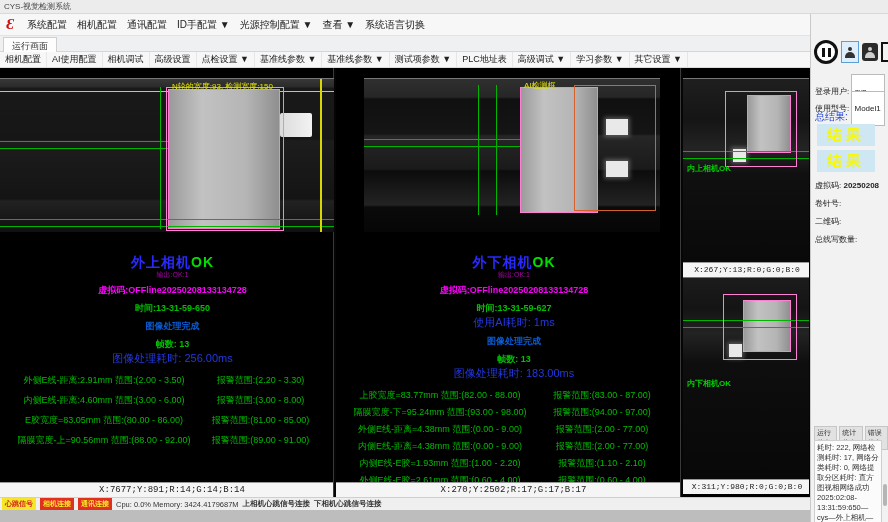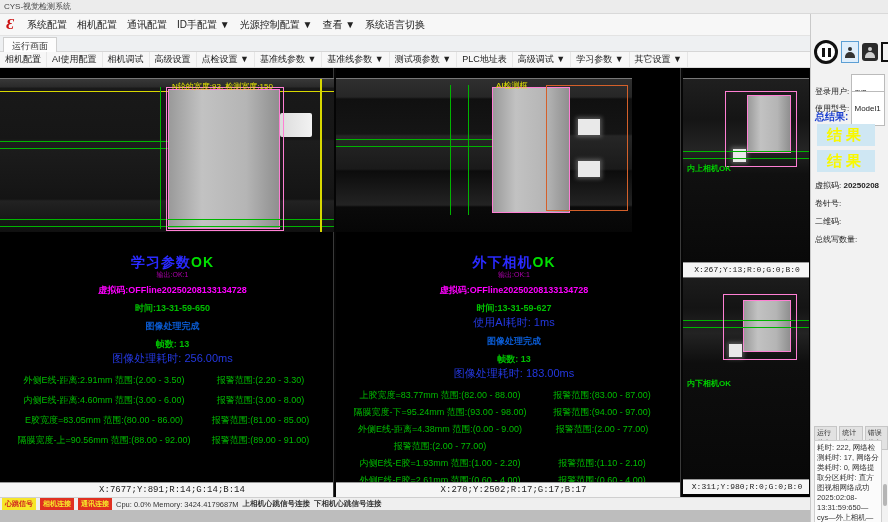--- a/index.html
+++ b/index.html
@@ -27,21 +27,21 @@
   .main { position:absolute; left:0; top:68px; width:810px; height:429px; background:#050505; }
   .panel { position:absolute; top:0; height:429px; background:#000;text-align:center; }
   .p-left { left:0; width:334px; border-right:1px solid #3a3a3a; }
   .p-mid  { left:336px; width:345px; border-right:1px solid #3a3a3a; }
   .p-smct { left:683px; width:126px; }
 
   .img { position:absolute; left:0; top:10px; overflow:hidden; border-top:1px solid #777; }
   .limg { width:334px; height:154px;
     background:linear-gradient(180deg,#383838 0,#2a2a2a 8px,#191919 9px,#161616 60px,#1d1d1d 62px,#141414 120px,#222 122px,#101010 100%); }
   .mimg { width:296px; height:154px;
-    background:linear-gradient(180deg,#2f2f2f 0,#262626 18px,#101010 20px,#151515 55px,#262626 57px,#1a1a1a 90px,#0c0c0c 92px,#232323 126px,#0a0a0a 128px,#060606 100%); }
+    background:linear-gradient(180deg,#2f2f2f 0,#262626 18px,#101010 20px,#151515 55px,#262626 57px,#1a1a1a 90px,#0c0c0c 92px,#232323 126px,#0a0a0a 128px,#060606 100%);margin-left:28px; }
   .simg1 { width:126px; height:184px;
     background:linear-gradient(180deg,#1f1f1f 0,#151515 40px,#242424 70px,#101010 95px,#090909 100%); }
   .simg2 { width:126px; height:202px;
     background:linear-gradient(180deg,#1c1c1c 0,#141414 30px,#232323 55px,#0e0e0e 85px,#080808 100%); }
   .simg2 { top:209px; }
 
   .product { position:absolute; background:linear-gradient(90deg,#9a9a9a,#c2c2c2 30%,#b5b5b5 70%,#8f8f8f); border:1px solid #ff7fd4; }
   .clamp { position:absolute; background:linear-gradient(90deg,#dcdcdc,#f2f2f2); border-radius:2px; }
   .spot { position:absolute; background:#e9e9e9; box-shadow:0 0 4px 2px #cfcfcf55; }
   .gl { position:absolute; height:1px; background:#00b400; }
@@ -86,21 +86,21 @@
   .person { position:relative; width:10px; height:11px; }
   .person:before { content:""; position:absolute; left:3px; top:0; width:4px; height:4px; border-radius:50%; background:#333; }
   .person:after { content:""; position:absolute; left:0; top:5px; width:10px; height:6px; border-radius:5px 5px 0 0; background:#333; }
   .darkbtn .person:before,.darkbtn .person:after { background:#cfcfcf; }
   .exitbtn { position:relative; width:18px; height:20px; }
   .exitbtn .door { position:absolute; left:0; top:0; width:11px; height:20px; border:2px solid #111; border-right:none; }
 
   .fld { position:absolute; left:4px; font-size:8px; color:#222; }
   .fld b { font-weight:bold; }
   .inp { display:inline-block; min-width:34px; background:#fff; border:1px solid #bbb; padding:12px 2px; font-size:8px; color:#222; }
-  .totallbl { position:absolute; left:4px; top:96px; font-size:10px; color:#1b3fd0; font-weight:bold; }
+  .totallbl { position:absolute; left:4px; top:96px; font-size:10px; color:#1b3fd0; font-weight:normal; }
   .resultbox { position:absolute; left:6px; width:58px; height:22px; background:#cfe7f3;
     color:#f8f800; font-size:15px; font-weight:bold; text-align:center; line-height:22px; letter-spacing:4px; }
 
   .logtabs { position:absolute; left:3px; top:412px; display:flex; gap:2px; }
   .logtab { font-size:7px; color:#333; background:#e2e2e2; border:1px solid #c6c6c6; padding:1px 2px; }
   .logbox { position:absolute; left:3px; top:426px; width:68px; height:84px; background:#fbfbfb;
     border:1px solid #cecece; font-size:7.5px; line-height:10px; color:#333; padding:2px; overflow:hidden; }
   .logscroll { position:absolute; right:1px; top:470px; width:4px; height:22px; background:#b5b5b5; border-radius:2px; }
 
   
@@ -169,21 +169,21 @@
         <div class="gl" style="left:0;top:69px;width:168px"></div>
         <div class="gl" style="left:0;top:140px;width:334px"></div>
         <div class="gl" style="left:0;top:147px;width:334px"></div>
         <div class="gv" style="left:160px;top:8px;height:142px"></div>
         <div class="yl" style="left:320px;top:0;width:2px;height:154px"></div>
         <div class="prect" style="left:166px;top:8px;width:118px;height:144px"></div>
         <div class="ovlabel" style="left:172px;top:2px">N轮的宽度:93, 检测宽度:150</div>
       </div>
       <div class="res" style="top:186px">
         <div class="camline">
-          <span class="camname">学习参数</span><span class="camok">OK</span>
+          <span class="camname">外上相机</span><span class="camok">OK</span>
         </div>
         <div class="outline">输出:OK:1</div>
         <div class="barcode">虚拟码:OFFline20250208133134728</div>
         <div class="tline">时间:13-31-59-650</div>
         <div class="dline">图像处理完成</div>
         <div class="tline">帧数: 13</div>
         <div class="bline">图像处理耗时: 256.00ms</div>
         <div class="mrows">
 
             <div class="mrow">
@@ -244,20 +244,21 @@
               <span class="mtext">隔膜宽度-下=95.24mm 范围:(93.00 - 98.00)</span>
               <span class="malarm">报警范围:(94.00 - 97.00)</span>
             </div>
 
             <div class="mrow">
               <span class="mtext">外侧E线-距离=4.38mm 范围:(0.00 - 9.00)</span>
               <span class="malarm">报警范围:(2.00 - 77.00)</span>
             </div>
 
             <div class="mrow">
+              <span class="mtext">内侧E线-距离=4.38mm 范围:(0.00 - 9.00)</span>
               <span class="malarm">报警范围:(2.00 - 77.00)</span>
             </div>
 
             <div class="mrow">
               <span class="mtext">内侧E线-E胶=1.93mm 范围:(1.00 - 2.20)</span>
               <span class="malarm">报警范围:(1.10 - 2.10)</span>
             </div>
 
             <div class="mrow">
               <span class="mtext">外侧E线-E胶=2.61mm 范围:(0.60 - 4.00)</span>

